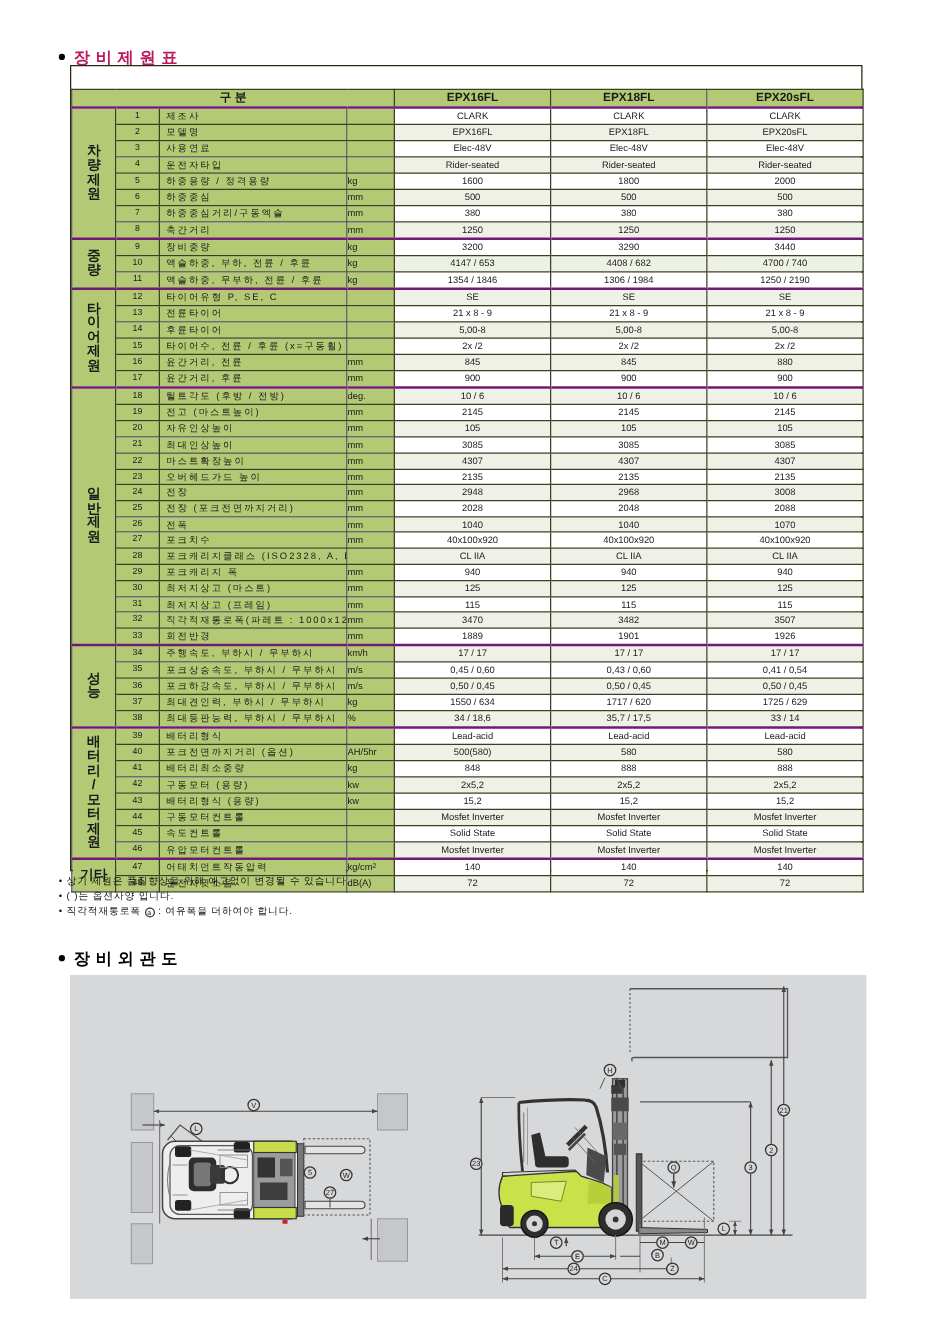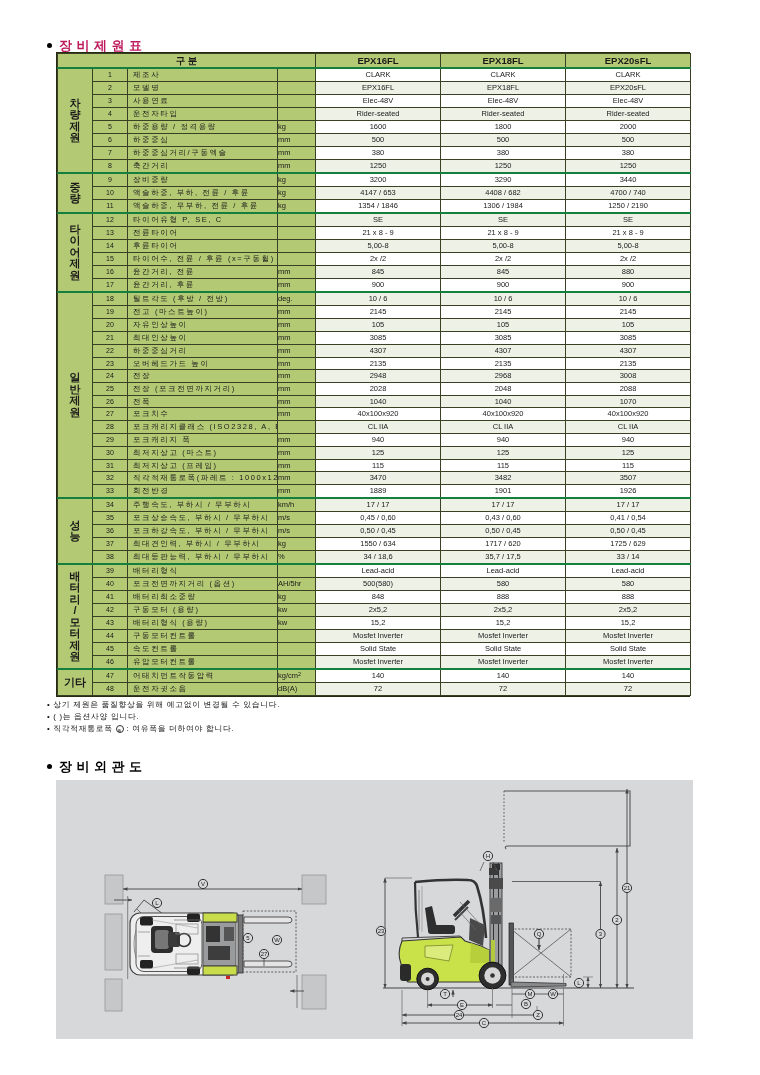--- a/index.html
+++ b/index.html
@@ -1,30 +1,30 @@
 <!DOCTYPE html>
 <html><head><meta charset="utf-8">
 <style>
 *{margin:0;padding:0;box-sizing:border-box}
 html,body{width:760px;height:1075px;background:#fff;font-family:"Liberation Sans",sans-serif;position:relative;overflow:hidden}
 .t1{position:absolute;left:47px;top:37px;font-size:13px;font-weight:bold;color:#be185d;letter-spacing:4.5px}
 .b{display:inline-block;width:5px;height:5px;border-radius:50%;background:#000;margin-right:7px;vertical-align:2px}
-#spec{position:absolute;left:57px;top:53px;border-collapse:collapse;table-layout:fixed;width:633px}
+#spec{position:absolute;left:57px;top:71px;border-collapse:collapse;table-layout:fixed;width:633px}
 #spec td{border:1px solid #3a4023;font-size:7.5px;color:#1a1a1a;overflow:hidden;white-space:nowrap;padding:0;line-height:12px;height:12.88px}
 #spec .g{background:#b4c974}
 #spec .hd td{height:14.6px;font-size:9.5px;font-weight:bold;text-align:center;background:#b4c974}
 #spec .cat1{line-height:26px}#spec .cat2{line-height:19.5px}#spec .cat3{line-height:15.6px}#spec .cat4{line-height:23px}#spec .cat5{line-height:22px}#spec .cat6{line-height:13.1px}
 #spec .num{text-align:center;font-size:7px}
 #spec tr.sh td{height:12.45px;line-height:11.4px}
 #spec .nm{padding-left:5px;text-align:left;letter-spacing:1.6px}
 #spec .un{text-align:left}
 #spec .d{text-align:center;background:#fff}
 #spec tr.alt .d{background:#edf1e6}
 #spec .cat{text-align:center;font-weight:bold;font-size:11px;line-height:11.5px;vertical-align:middle;white-space:normal}
-#spec tr.sec td{border-top:2px solid #15803d}
+#spec tr.sec td{border-top:2px solid #701a75}
 .notes{position:absolute;left:47px;top:699px;font-size:7.8px;line-height:12px;color:#111;letter-spacing:0.7px}
 .t2{position:absolute;left:47px;top:758px;font-size:13px;font-weight:bold;color:#000;letter-spacing:4.5px}
 #tbord{position:absolute;left:56px;top:52px;width:634px;height:645px;border:1.5px solid #252a12;pointer-events:none}
 #draw{position:absolute;left:56px;top:780px;width:637px;height:259px;background:#d7d8da}
 sup{font-size:5.5px;line-height:0;vertical-align:2px}
 .circ{display:inline-block;width:8px;height:8px;border:1px solid #333;border-radius:50%;font-size:5.5px;line-height:8px;text-align:center;vertical-align:-1px}
 </style></head><body>
 <div class="t1"><span class="b"></span>장비제원표</div>
 <div id="tbord"></div>
 <table id="spec">
@@ -211,21 +211,21 @@
 <tr>
         <td class="g num">21</td>
         <td class="g nm">최대인상높이</td>
         <td class="g un">mm</td>
         <td class="d">3085</td>
         <td class="d">3085</td>
         <td class="d">3085</td>
       </tr>
 <tr class="alt">
         <td class="g num">22</td>
-        <td class="g nm">하중중심거리</td>
+        <td class="g nm">마스트확장높이</td>
         <td class="g un">mm</td>
         <td class="d">4307</td>
         <td class="d">4307</td>
         <td class="d">4307</td>
       </tr>
 <tr class="sh">
         <td class="g num">23</td>
         <td class="g nm">오버헤드가드 높이</td>
         <td class="g un">mm</td>
         <td class="d">2135</td>

